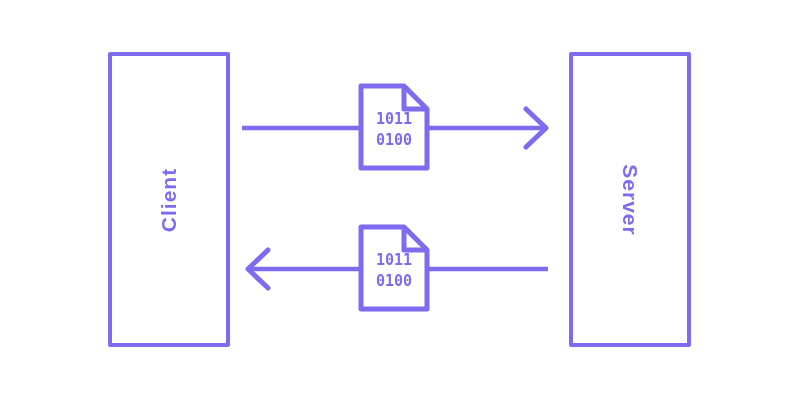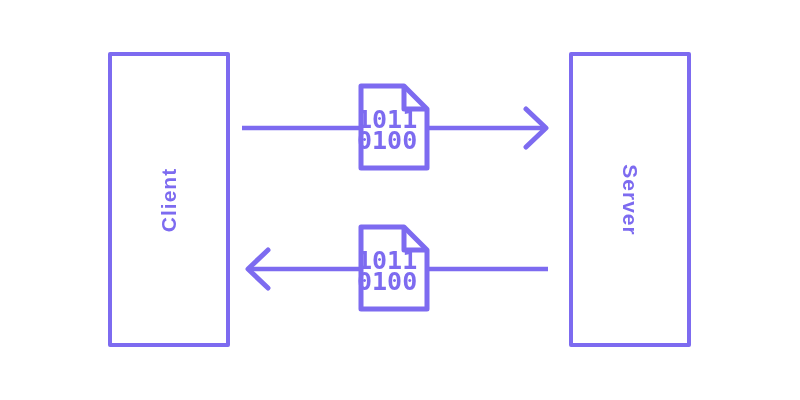--- a/index.html
+++ b/index.html
@@ -51,23 +51,24 @@
     color: var(--accent);
   }
   .doc-request  { left: 357px; top: 82px; }
   .doc-response { left: 357px; top: 223px; }
   .doc svg { position: absolute; left: 0; top: 0; }
   .payload {
     position: absolute;
     left: 0;
     right: 0;
     top: 27px;
+    text-align: center;
     font-family: "DejaVu Sans Mono", monospace;
     font-weight: bold;
-    font-size: 25px;
+    font-size: 15px;
     line-height: 21px;
     color: var(--accent);
   }
   .payload span { display: block; }
 </style>
 </head>
 <body>
 
 <div class="canvas">
 

